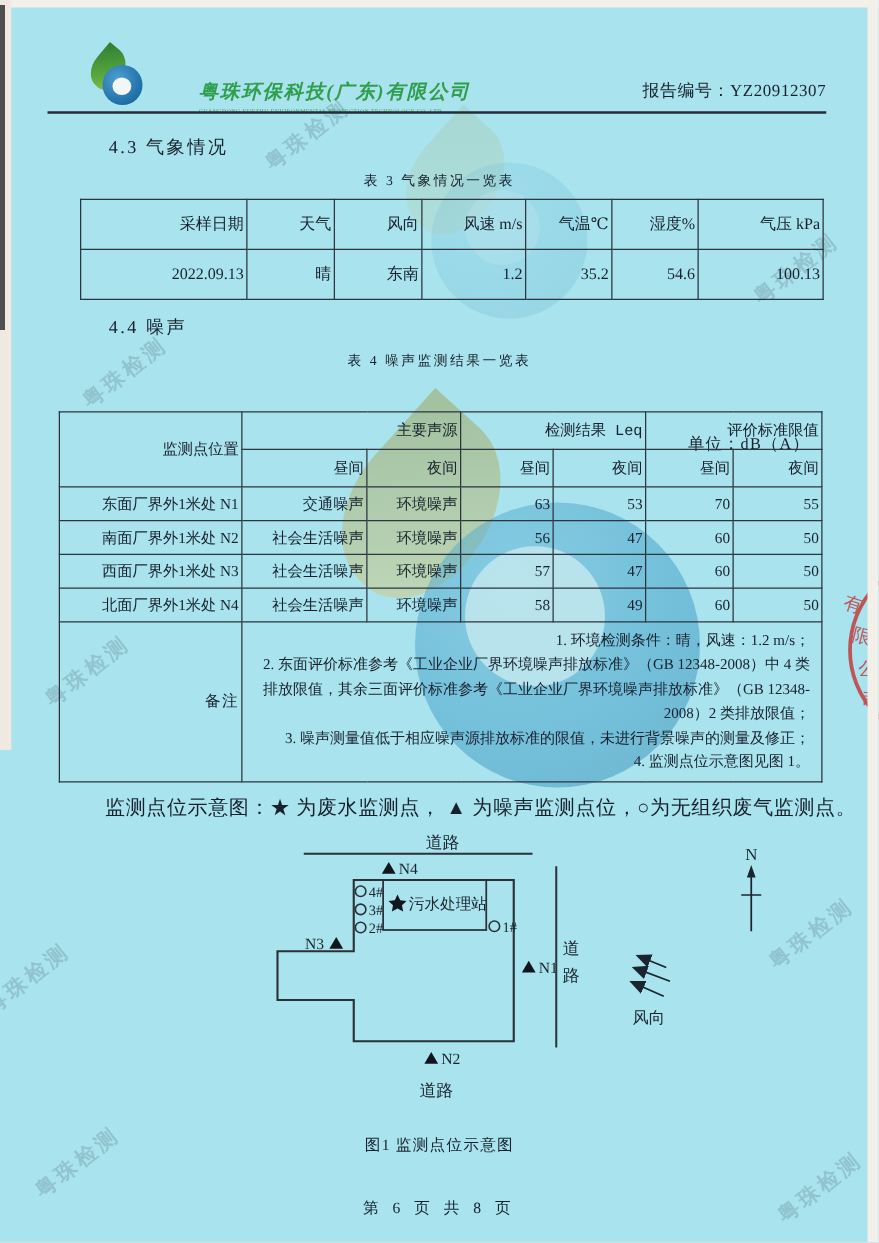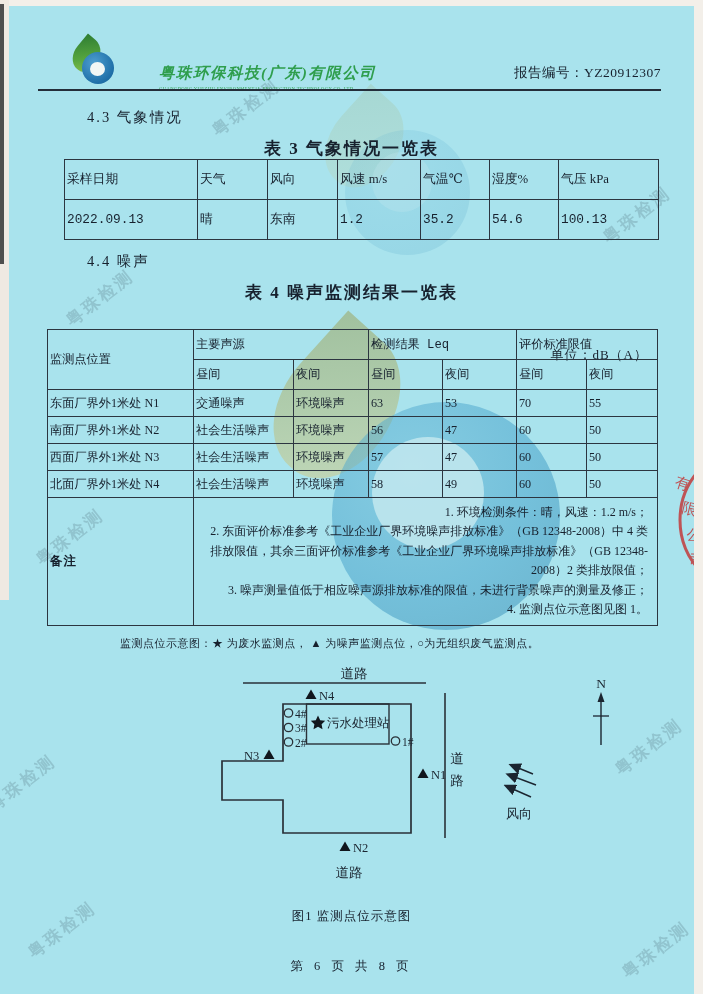--- a/index.html
+++ b/index.html
@@ -46,36 +46,36 @@
   .company{position:absolute;left:119px;top:63px;z-index:3;margin-left:40px;}
   .company-cn{
     font-size:15.5px;font-weight:bold;letter-spacing:1.5px;color:#2f9e4d;
     font-family:"Liberation Serif",serif;font-style:italic;
   }
   .company-en{font-size:4.6px;color:#2f9e4d;letter-spacing:.4px;margin-top:2px;}
   .report-no{position:absolute;right:42px;top:64px;font-size:13.5px;z-index:3;letter-spacing:.5px;}
   .header-rule{position:absolute;left:38px;top:89px;width:623px;height:2.2px;background:#242e3a;z-index:3;}
 
   .h-section{position:absolute;left:87px;font-size:14.5px;letter-spacing:2px;z-index:3;}
-  .tbl-title{position:absolute;left:0;width:703px;text-align:center;font-size:17px;font-weight:bold;letter-spacing:2px;z-index:3;}
+  .tbl-title{position:absolute;left:0;width:703px;text-align:center;font-size:11px;font-weight:normal;letter-spacing:2px;z-index:3;}
   .unit-note{position:absolute;right:55px;top:306px;font-size:13px;letter-spacing:1px;z-index:3;margin-top:40px;}
 
   table{border-collapse:collapse;table-layout:fixed;background:transparent;z-index:3;position:absolute;}
-  td,th{border:1.6px solid #2c3540;text-align:left;vertical-align:middle;font-weight:normal;background:transparent;padding:0 2px;}
+  td,th{border:1.6px solid #2c3540;text-align:right;vertical-align:middle;font-weight:normal;background:transparent;padding:0 2px;}
   .t3{left:64px;top:159px;width:594px;font-size:12.8px;}
   .t3 th{height:39px;}
-  .t3 td{height:39px;font-family:Liberation Mono, monospace;}
+  .t3 td{height:39px;}
   .t4{left:47px;top:329px;width:610px;font-size:12.2px;}
   .t4 .hrow1 th{height:29px;font-family:Liberation Mono, monospace;}
   .t4 .hrow2 th{height:29px;}
   .t4 .drow td{height:26px;}
   .t4 .notes-cell{text-align:right;padding:5px 9px;font-size:12px;line-height:1.62;}
-  .t4 .remark-label{font-size:12.5px;letter-spacing:1px;font-weight:bold;}
-
-  .legend-line{position:absolute;left:84px;top:636px;font-size:11px;z-index:3;letter-spacing:.5px;margin-left:36px;}
+  .t4 .remark-label{font-size:12.5px;letter-spacing:1px;}
+
+  .legend-line{position:absolute;left:84px;top:636px;font-size:16px;z-index:3;letter-spacing:.5px;}
 
   .diagram{position:absolute;left:0;top:655px;z-index:3;}
   .diagram text{fill:#1b2530;font-family:"Liberation Serif","DejaVu Serif",serif;}
 
   .caption{position:absolute;left:0;top:908px;width:703px;text-align:center;font-size:12.5px;letter-spacing:1px;z-index:3;}
   .page-footer{position:absolute;left:0;top:958px;width:703px;text-align:center;font-size:12.5px;letter-spacing:4px;z-index:3;}
 
   .stamp{position:absolute;left:666px;top:452px;z-index:5;opacity:.85;}
   .stamp text{fill:#c23c3c;font-size:15px;font-family:"Liberation Serif",serif;}
 

